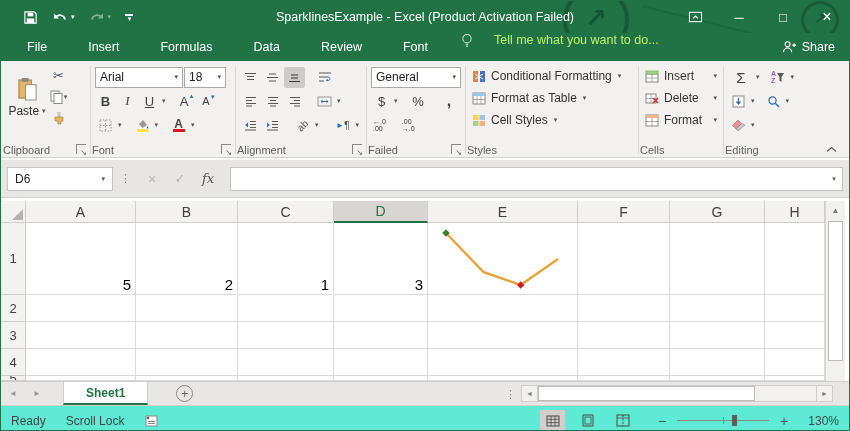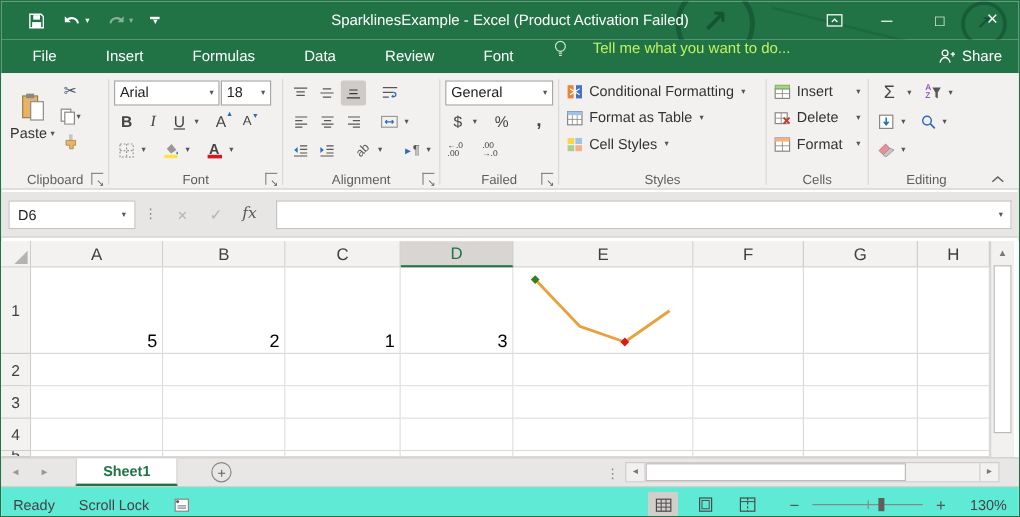--- a/index.html
+++ b/index.html
@@ -25,21 +25,21 @@
           display:flex;align-items:stretch;color:#fff;font-size:12.5px;}
   .rtab{padding:0 15px;display:flex;align-items:center;cursor:pointer;margin-left:11px;}
   .rtab.active{background:#f3f1f0;color:#217346;}
   .tellme{display:flex;align-items:flex-start;gap:21px;margin-left:18px;color:#bef264;cursor:text;}
   .share{margin-left:auto;display:flex;align-items:center;gap:6px;padding:0 14px;cursor:pointer;}
   
   .ribbon{position:absolute;left:0;top:60px;width:100%;height:97px;background:#f3f1f0;
           border-bottom:1px solid #d2cfcc;display:flex;align-items:stretch;padding:2px 0 0 2px;}
   .grp{position:relative;display:flex;flex-direction:column;padding:2px 3px 16px 3px;}
   .vsep{width:1px;background:#dad7d4;margin:3px 1px;}
-  .grp-label{position:absolute;left:0;right:0;bottom:1px;text-align:center;font-size:11px;color:#605e5c;}
+  .grp-label{position:absolute;left:0;right:0;bottom:1px;text-align:left;font-size:11px;color:#605e5c;}
   .lnch{position:absolute;right:3px;bottom:3px;width:10px;height:10px;cursor:pointer;
         border-top:1px solid #8a8886;border-left:1px solid #8a8886;}
   .lnch span{position:absolute;right:-1px;bottom:-3px;font-size:8px;color:#605e5c;line-height:8px;}
   .rrow{display:flex;align-items:center;height:24px;gap:1px;}
   .ib{min-width:21px;height:21px;display:flex;align-items:center;justify-content:center;
       border-radius:2px;cursor:pointer;color:#444;}
   .ib.sel{background:#cfcbc8;}
   .dd{font-weight:normal;font-size:7px;color:#555;cursor:pointer;margin-left:1px;}
   .combo{height:21px;background:#fff;border:1px solid #aba9a7;display:flex;align-items:center;
          font-size:12px;color:#222;padding:0 4px;cursor:pointer;}

